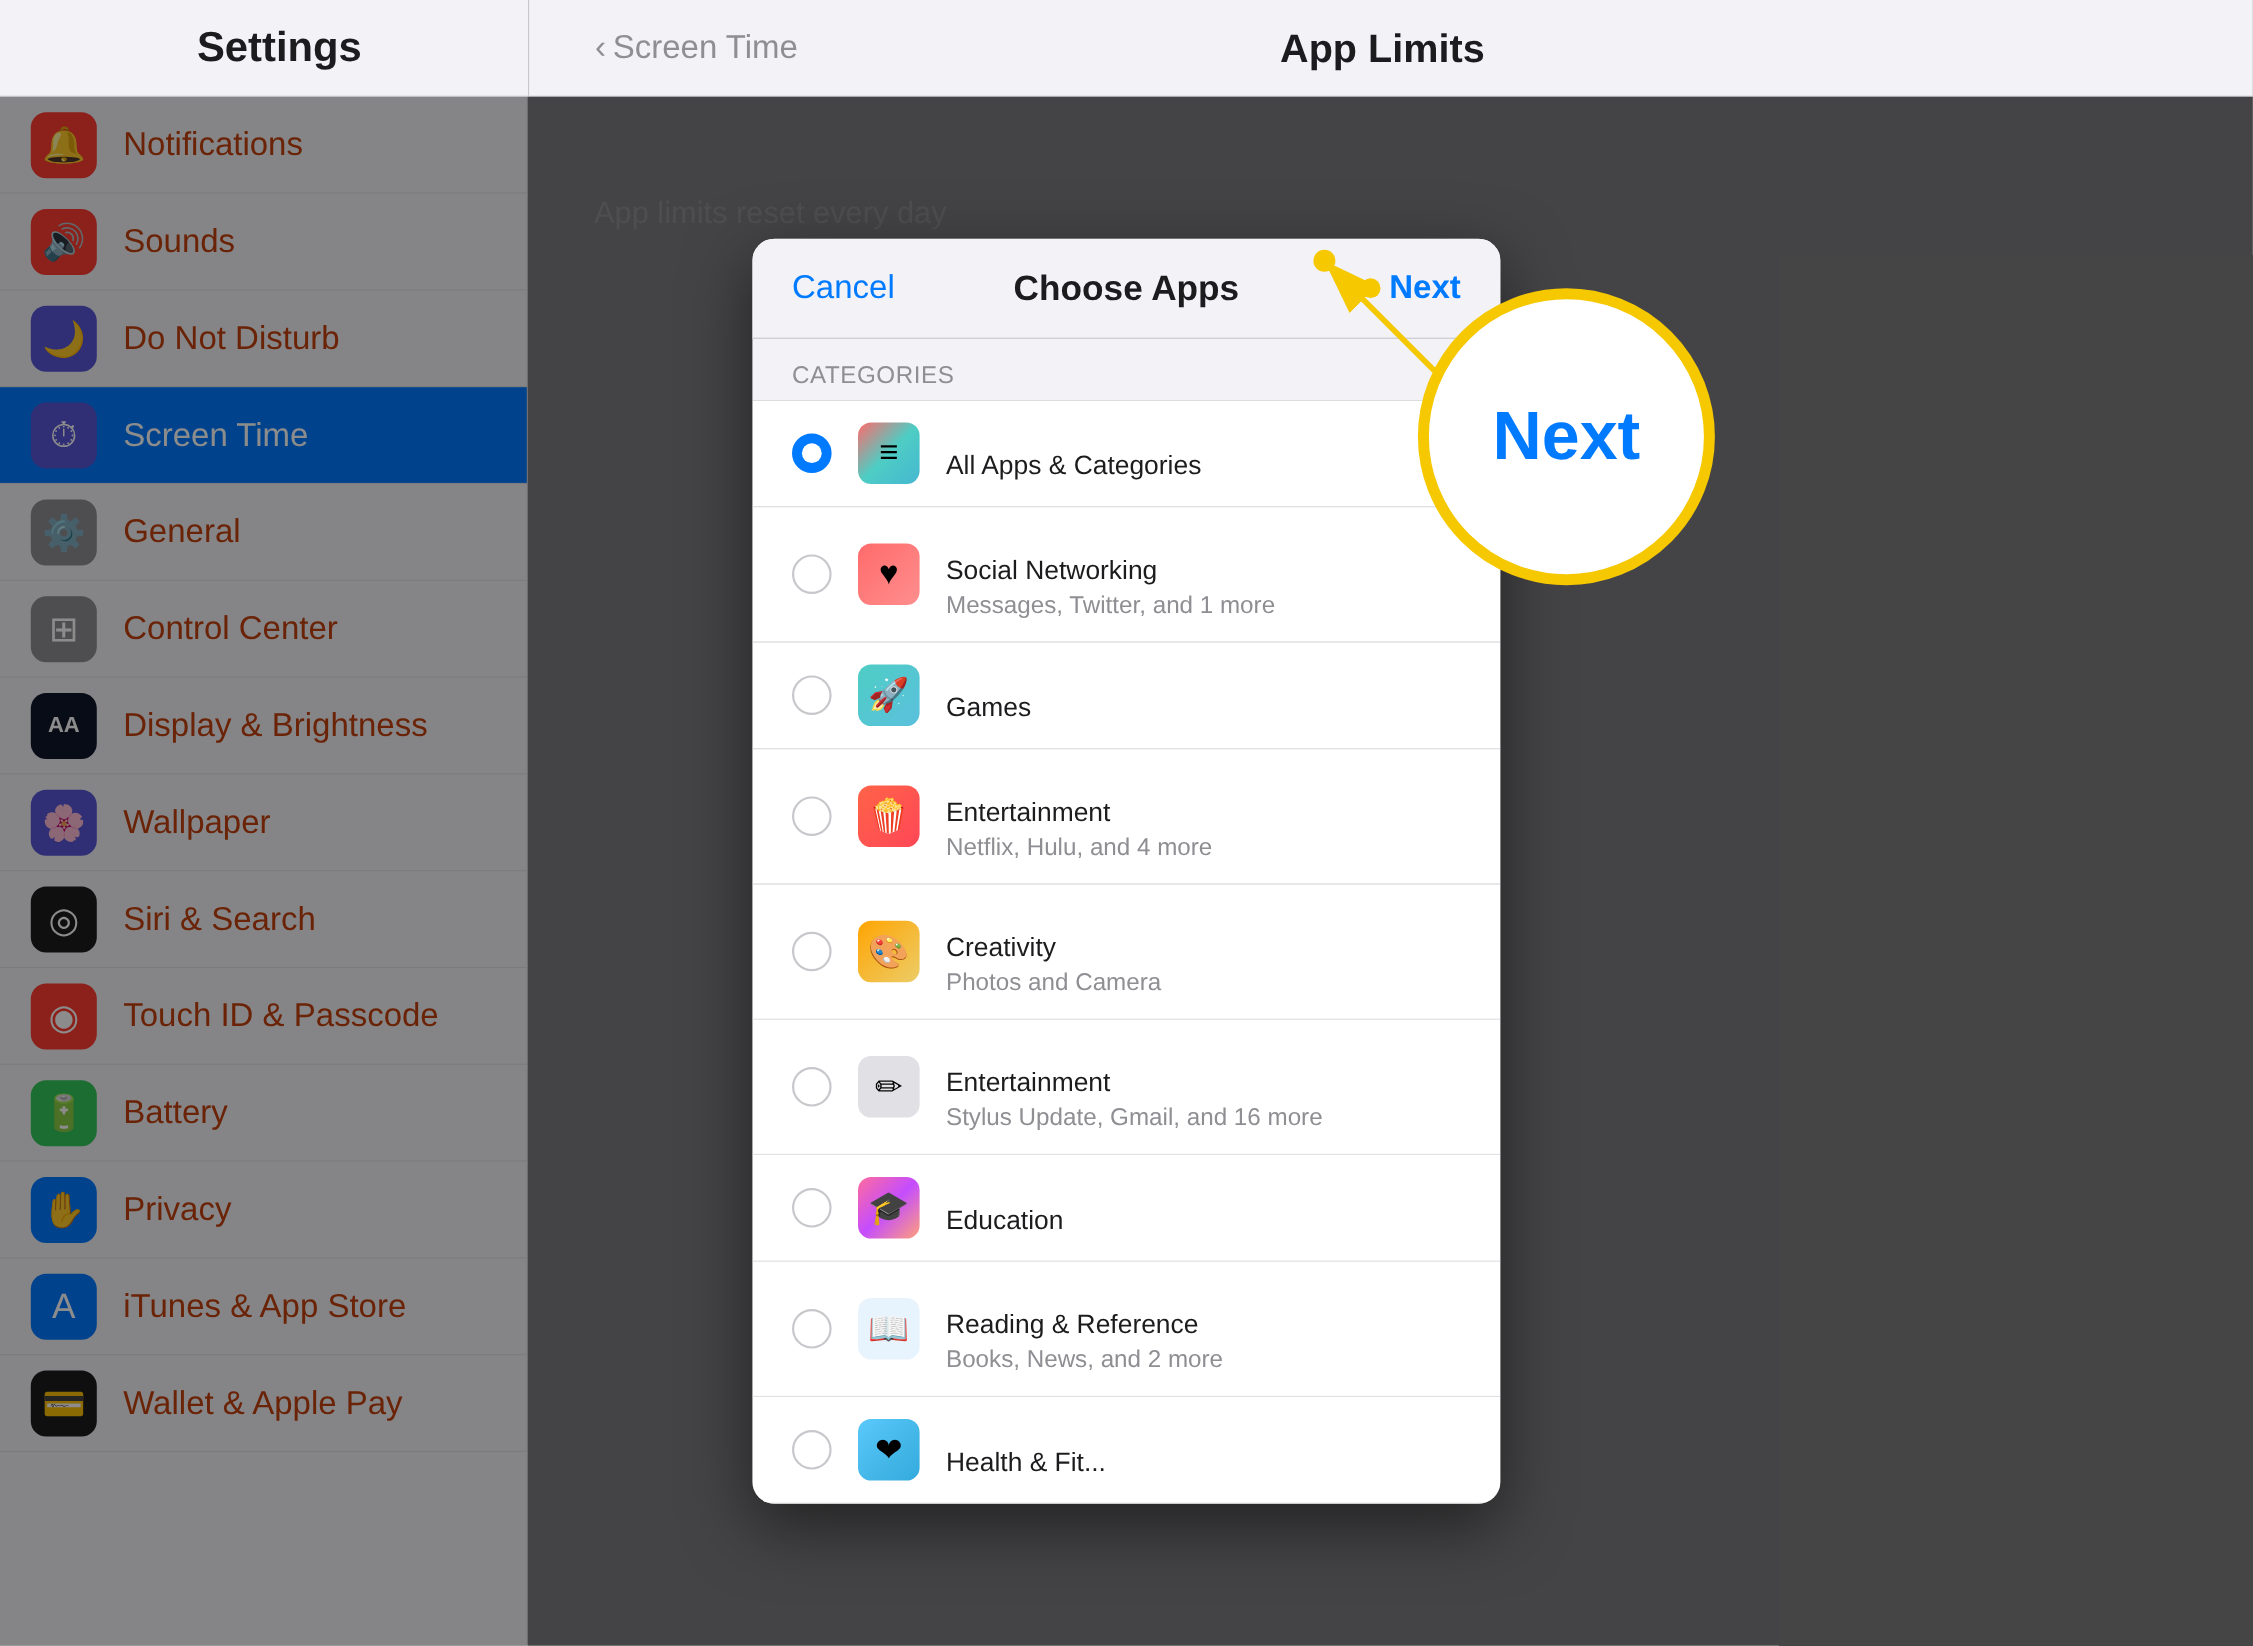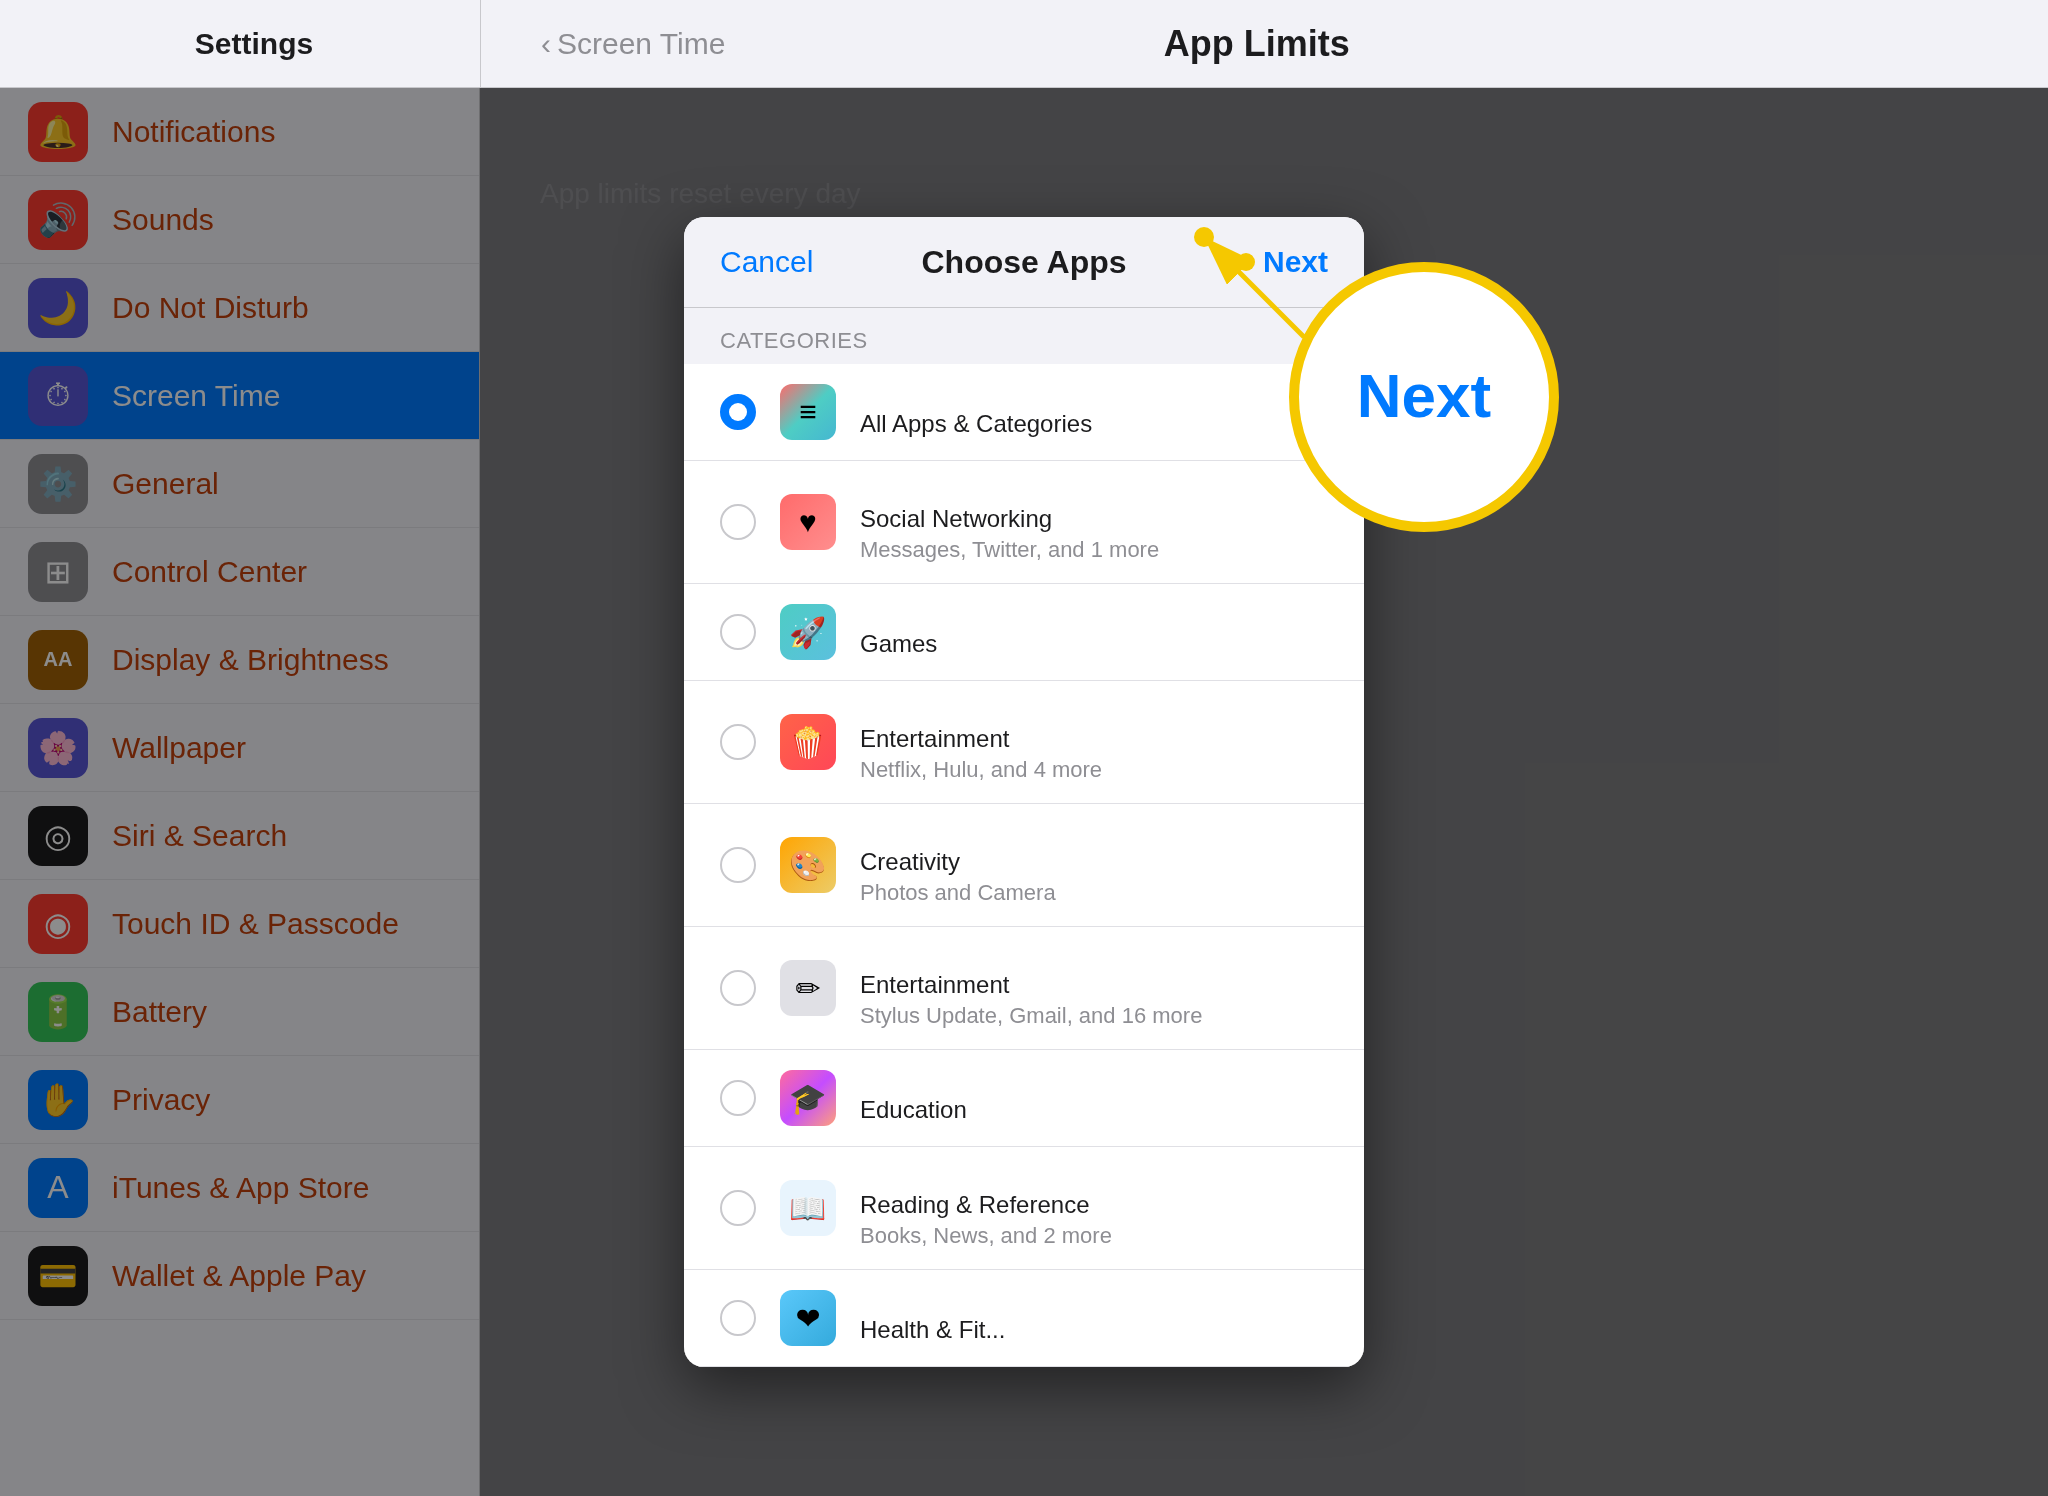--- a/index.html
+++ b/index.html
@@ -27,21 +27,21 @@
       height: 88px;
       background: #f2f2f7;
       border-bottom: 1px solid #c8c8cc;
       position: relative;
     }
     .top-nav-left {
       width: 480px;
       display: flex;
       align-items: center;
       justify-content: center;
-      font-size: 30px;
+      font-size: 38px;
       font-weight: 600;
       color: #1c1c1e;
       padding-left: 28px;
     }
     .top-nav-divider {
       width: 1px;
       height: 100%;
       background: #c8c8cc;
     }
     .top-nav-right {
@@ -116,21 +116,21 @@
       color: #ffffff;
     }
 
     
     .icon-notifications { background: #ff3b30; }
     .icon-sounds { background: #ff3b30; }
     .icon-donotdisturb { background: #5856d6; }
     .icon-screentime { background: #5856d6; }
     .icon-general { background: #8e8e93; }
     .icon-controlcenter { background: #8e8e93; }
-    .icon-display { background: #a16207; }
+    .icon-display { background: #0f172a; }
     .icon-wallpaper { background: #5856d6; }
     .icon-siri { background: #1c1c1e; }
     .icon-touchid { background: #ff3b30; }
     .icon-battery { background: #34c759; }
     .icon-privacy { background: #007aff; }
     .icon-itunes { background: #007aff; }
     .icon-wallet { background: #1c1c1e; }
 
     
     .right-panel {

